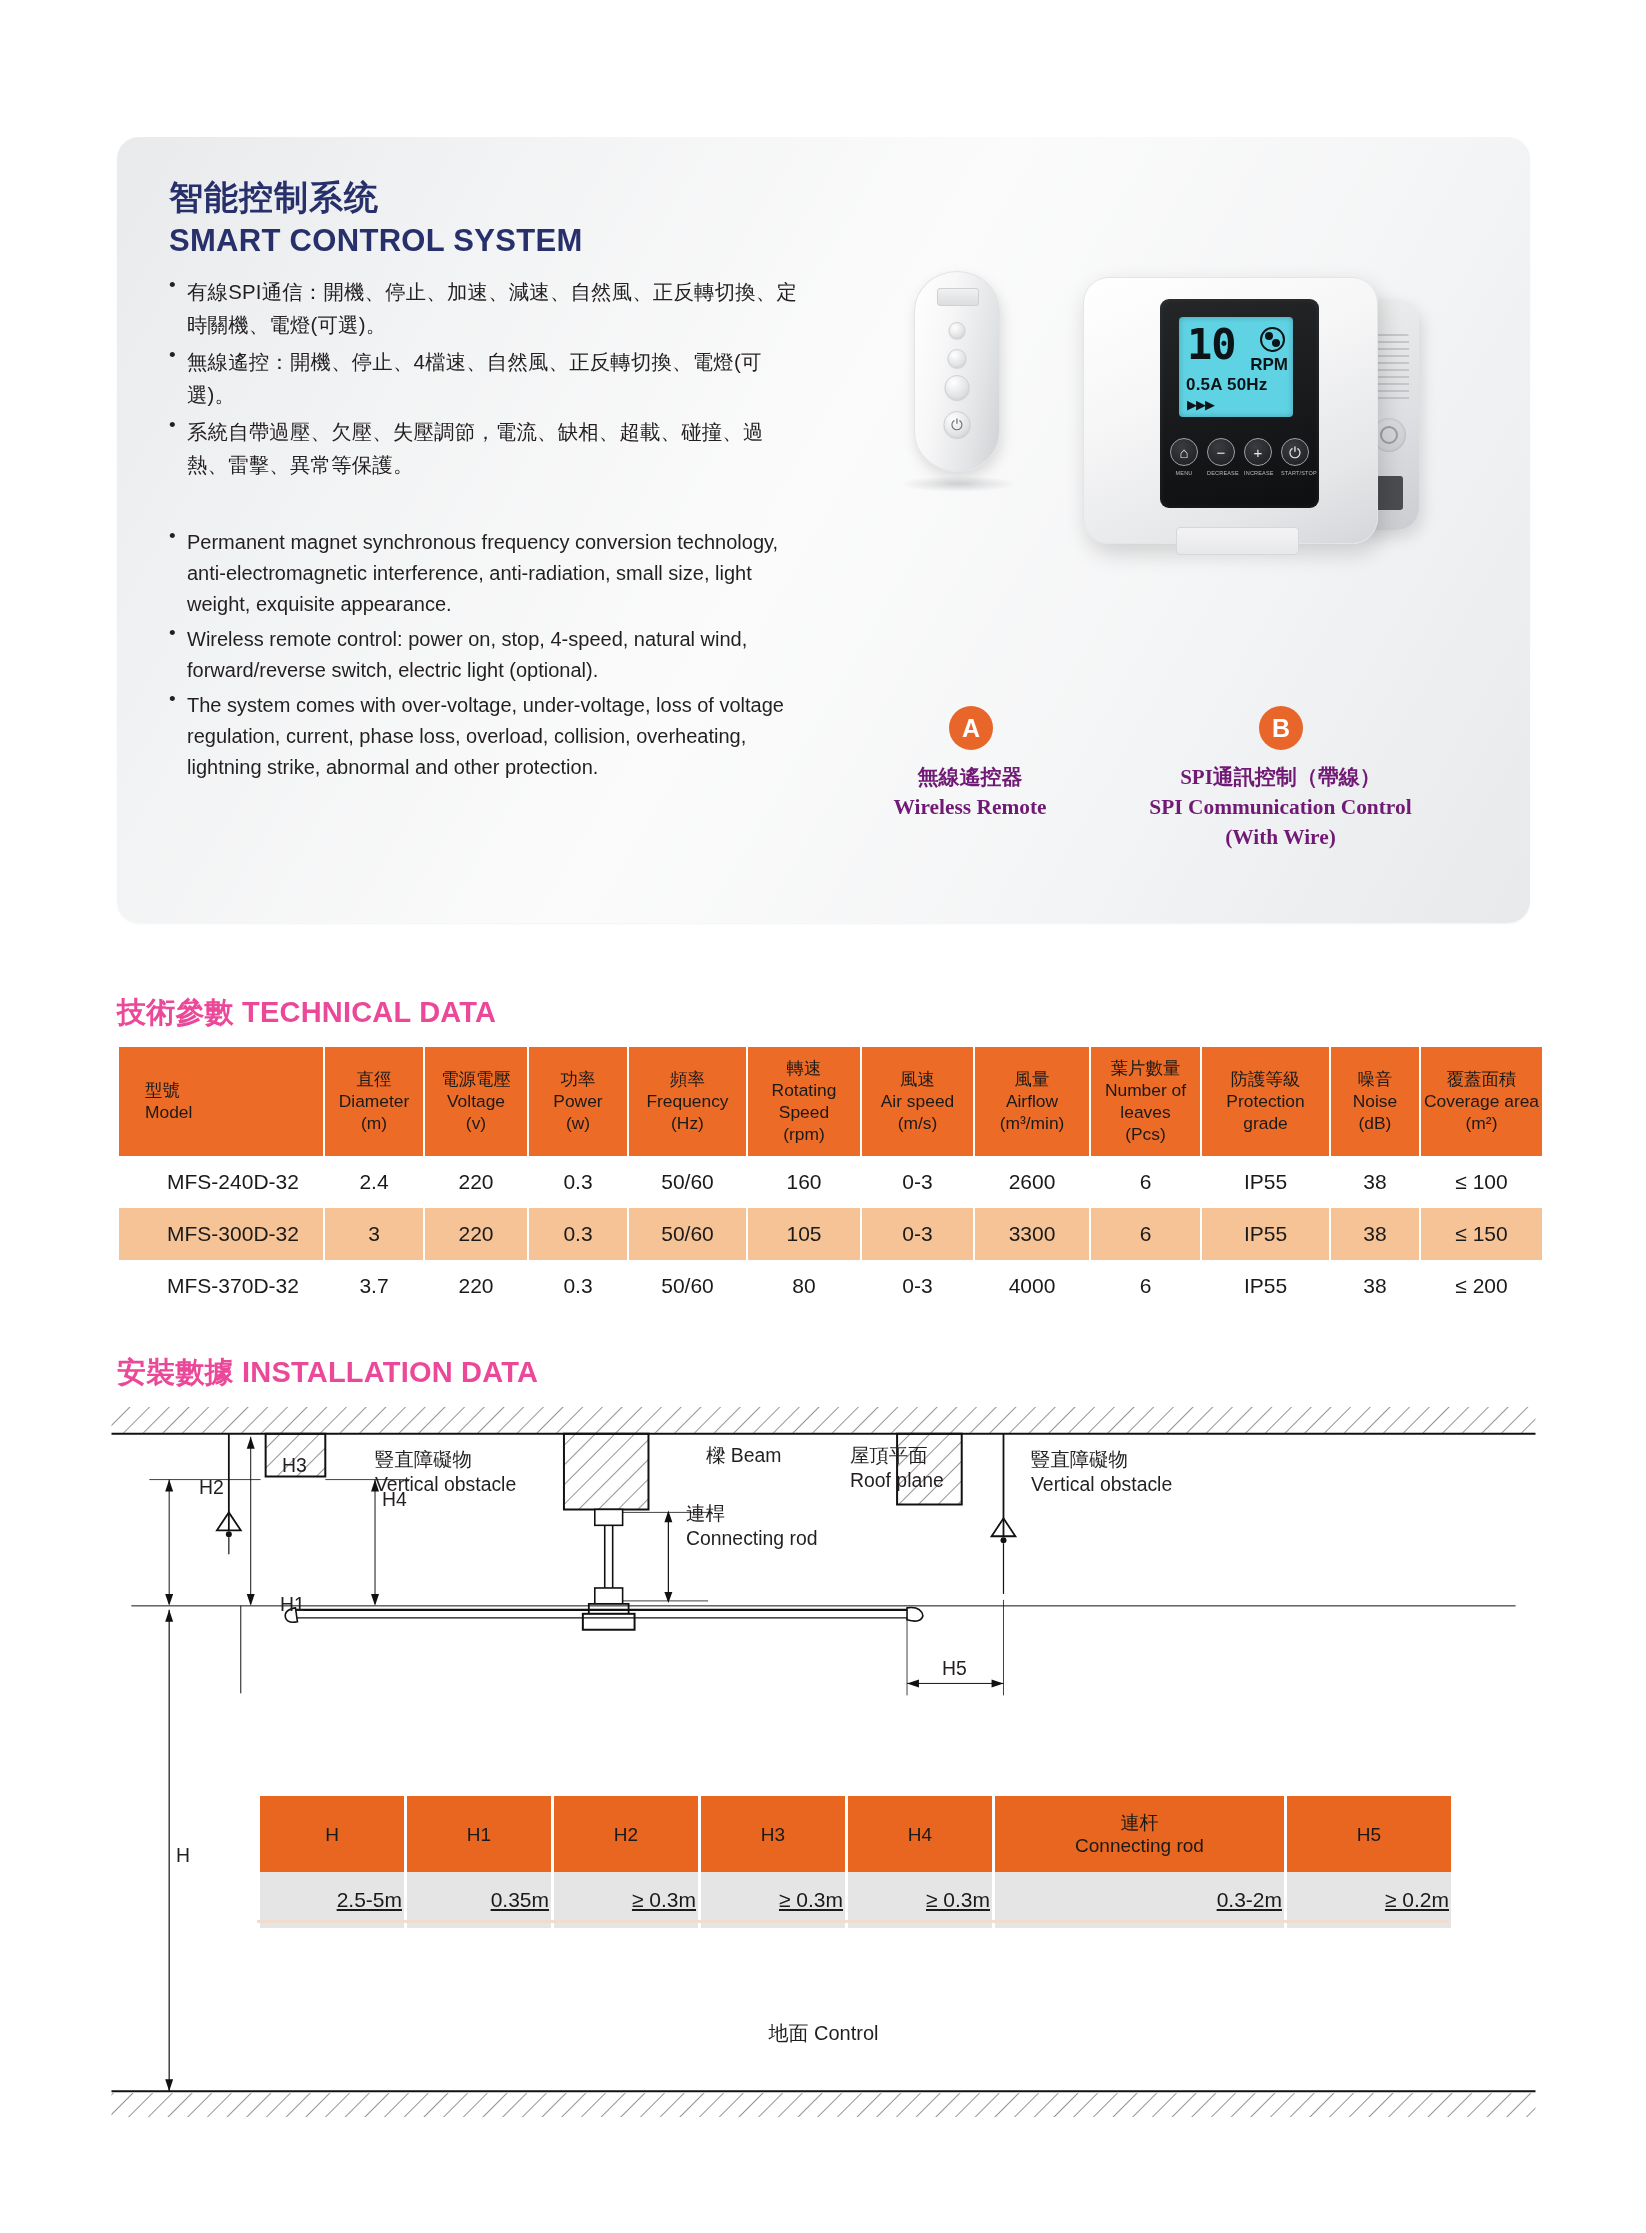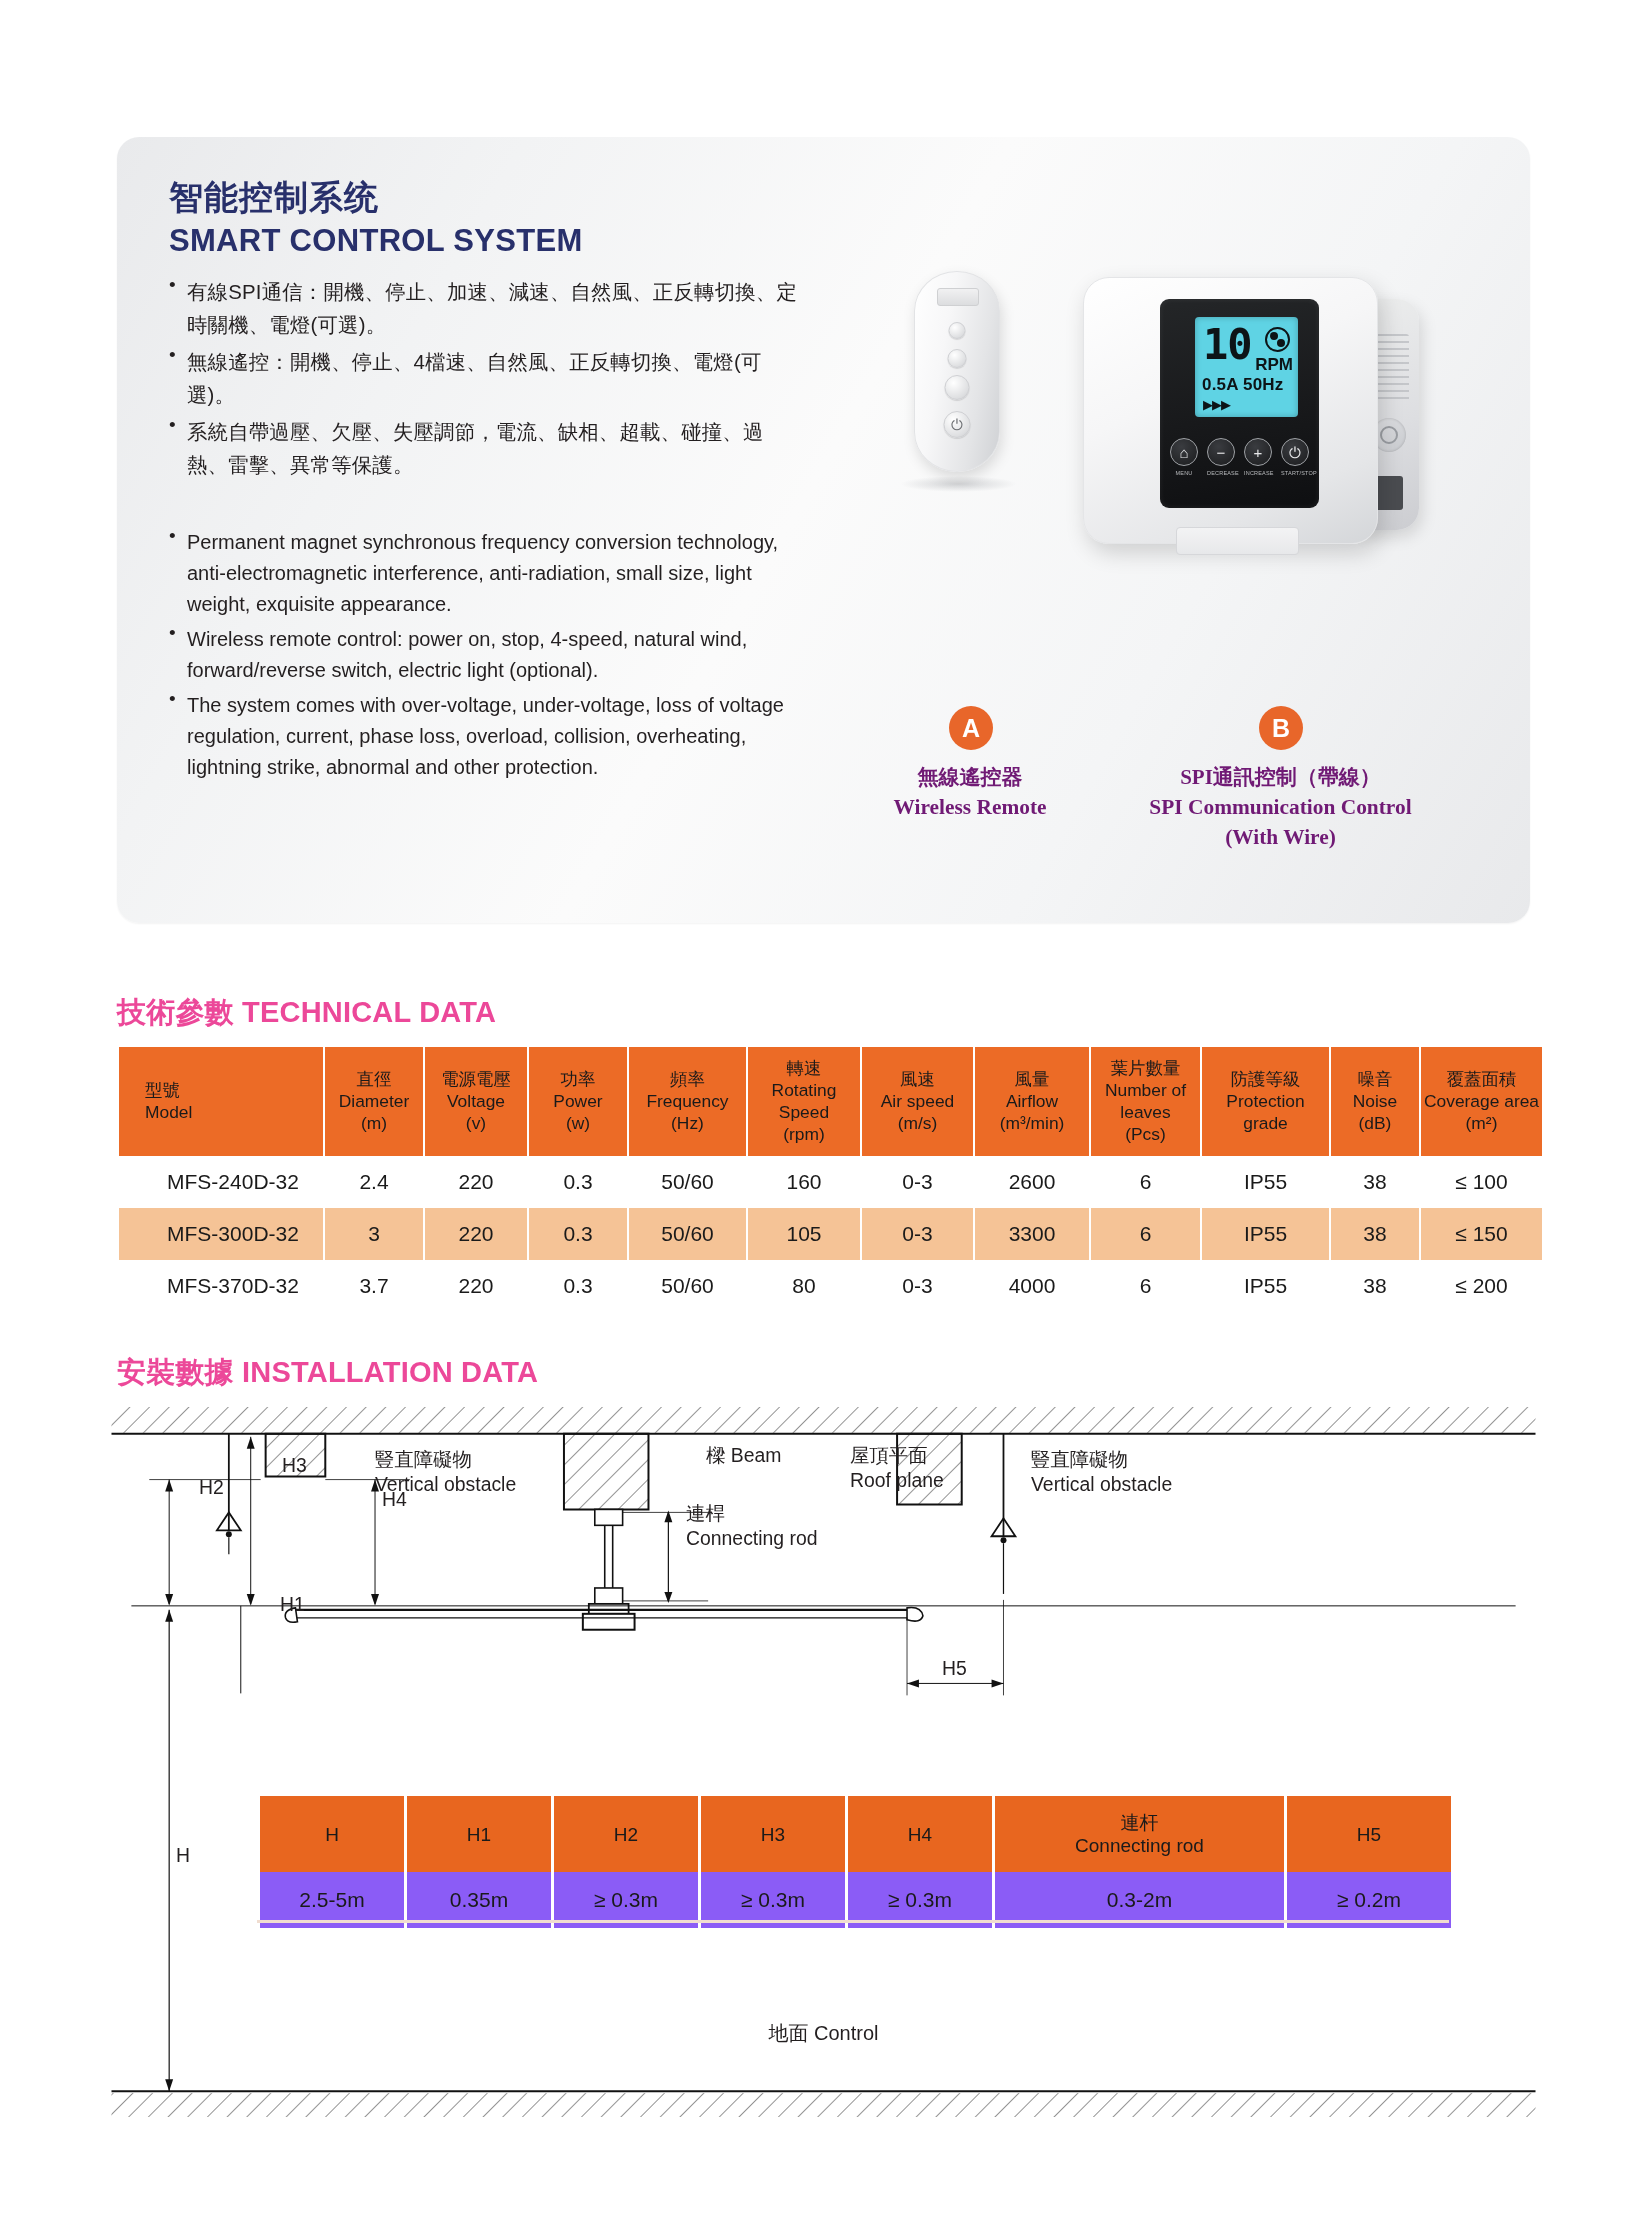--- a/index.html
+++ b/index.html
@@ -130,26 +130,25 @@
 
   .panel {
     position: absolute; left: 1160px; top: 299px;
     width: 159px; height: 209px;
     border-radius: 9px;
     background: linear-gradient(170deg,#242628 0%,#18191b 55%,#0e0f11 100%);
     box-shadow: inset 0 0 6px rgba(255,255,255,0.08);
   }
   .lcd {
     position: absolute; left: 19px; top: 18px;
-    width: 103px; height: 100px;
+    width: 114px; height: 100px;
     border-radius: 4px;
     background: #5fd3e4;
     box-shadow: inset 0 0 6px rgba(0,0,0,0.25);
     color: #10181c;
-    margin-left: 16px;
   }
   .lcd-num {
     position: absolute; left: 8px; top: 6px;
     font-family: "DejaVu Sans Mono", monospace;
     font-size: 42px; font-weight: 700; letter-spacing: -1px;
     line-height: 44px;
     color: #0d1417;
   }
   .lcd-fan {
     position: absolute; right: 8px; top: 10px; width: 25px; height: 25px;
@@ -269,22 +268,22 @@
   }
   .htable th {
     background: #e8661f; color: #1a1a1a;
     font-size: 21px; font-weight: 400;
     height: 76px; vertical-align: middle;
     padding: 4px 2px;
   }
   .htable th .cn { display:block; font-size: 19px; line-height: 23px; }
   .htable th .en { display:block; font-size: 19px; line-height: 23px; }
   .htable td {
-    font-size: 21px; text-align: center; padding: 16px 2px;
-    color: #1a1a1a; background: #8b5cf6;
+    font-size: 21px; text-align: right; padding: 16px 2px;
+    color: #1a1a1a; background: #e5e5e5; text-decoration: underline;
   }
   .hrule {
     position: absolute; left: 257px; top: 1920px; width: 1192px; height: 3px;
     background: #f0ddd0;
   }
   .ground-label {
     position: absolute; left: 0; top: 2020px; width: 1647px;
     text-align: center; font-size: 20px; color: #231f20;
   }
 </style>

